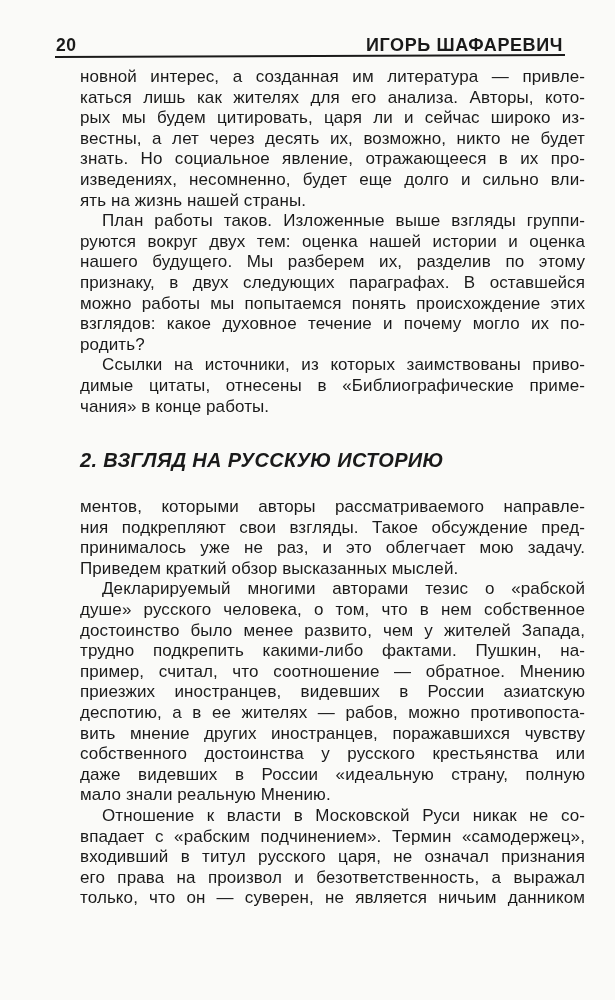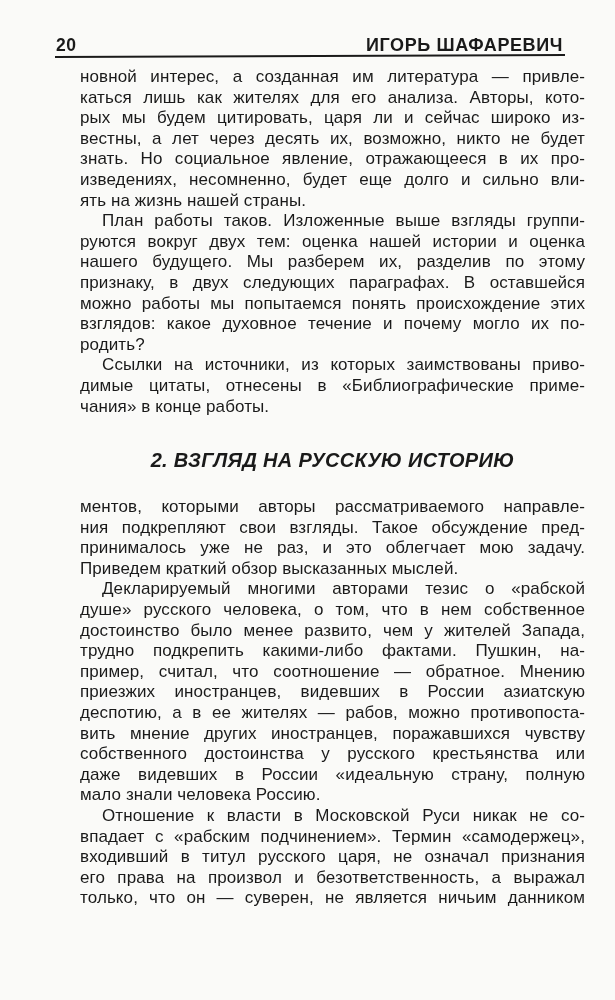--- a/index.html
+++ b/index.html
@@ -56,21 +56,21 @@
   .line.last{
     text-align-last:left;
   }
   .paragraph.indent .line.first{
     text-indent:22px;
   }
   .section-heading{
     font-size:20px;
     font-weight:bold;
     font-style:italic;
-    text-align:center;
+    text-align:left;
     line-height:27px;
     margin:30px 0 23px 0;
     letter-spacing:0.3px;
   }
 </style>
 </head>
 <body>
 
 <div class="book-page">
   <header class="page-header">
@@ -113,21 +113,21 @@
         <div class="line first">Декларируемый многими авторами тезис о «рабской</div>
         <div class="line">душе» русского человека, о том, что в нем собственное</div>
         <div class="line">достоинство было менее развито, чем у жителей Запада,</div>
         <div class="line">трудно подкрепить какими-либо фактами. Пушкин, на-</div>
         <div class="line">пример, считал, что соотношение — обратное. Мнению</div>
         <div class="line">приезжих иностранцев, видевших в России азиатскую</div>
         <div class="line">деспотию, а в ее жителях — рабов, можно противопоста-</div>
         <div class="line">вить мнение других иностранцев, поражавшихся чувству</div>
         <div class="line">собственного достоинства у русского крестьянства или</div>
         <div class="line">даже видевших в России «идеальную страну, полную</div>
-        <div class="line last">мало знали человека Россию.</div>
+        <div class="line last">мало знали реальную Мнению.</div>
       </div>
       <div class="paragraph indent">
         <div class="line first">Отношение к власти в Московской Руси никак не со-</div>
         <div class="line">впадает с «рабским подчинением». Термин «самодержец»,</div>
         <div class="line">входивший в титул русского царя, не означал признания</div>
         <div class="line">его права на произвол и безответственность, а выражал</div>
         <div class="line">только, что он — суверен, не является ничьим данником</div>
       </div>
     </main>
 </div>

